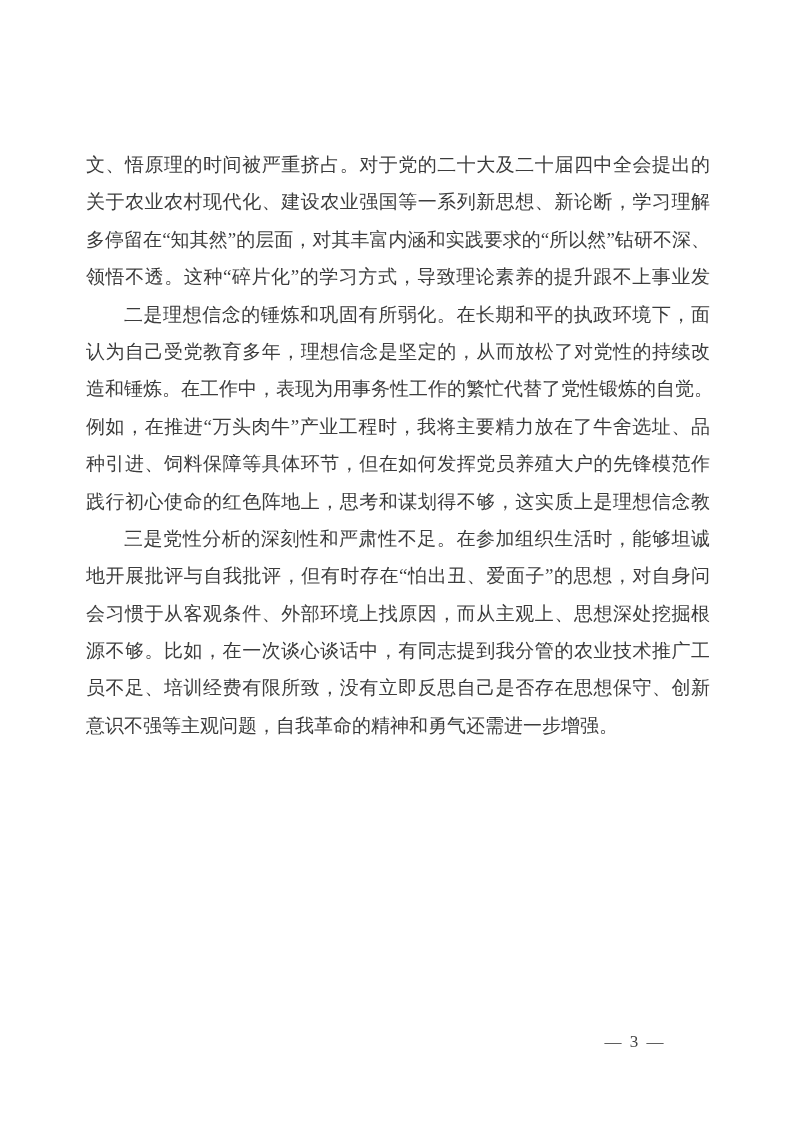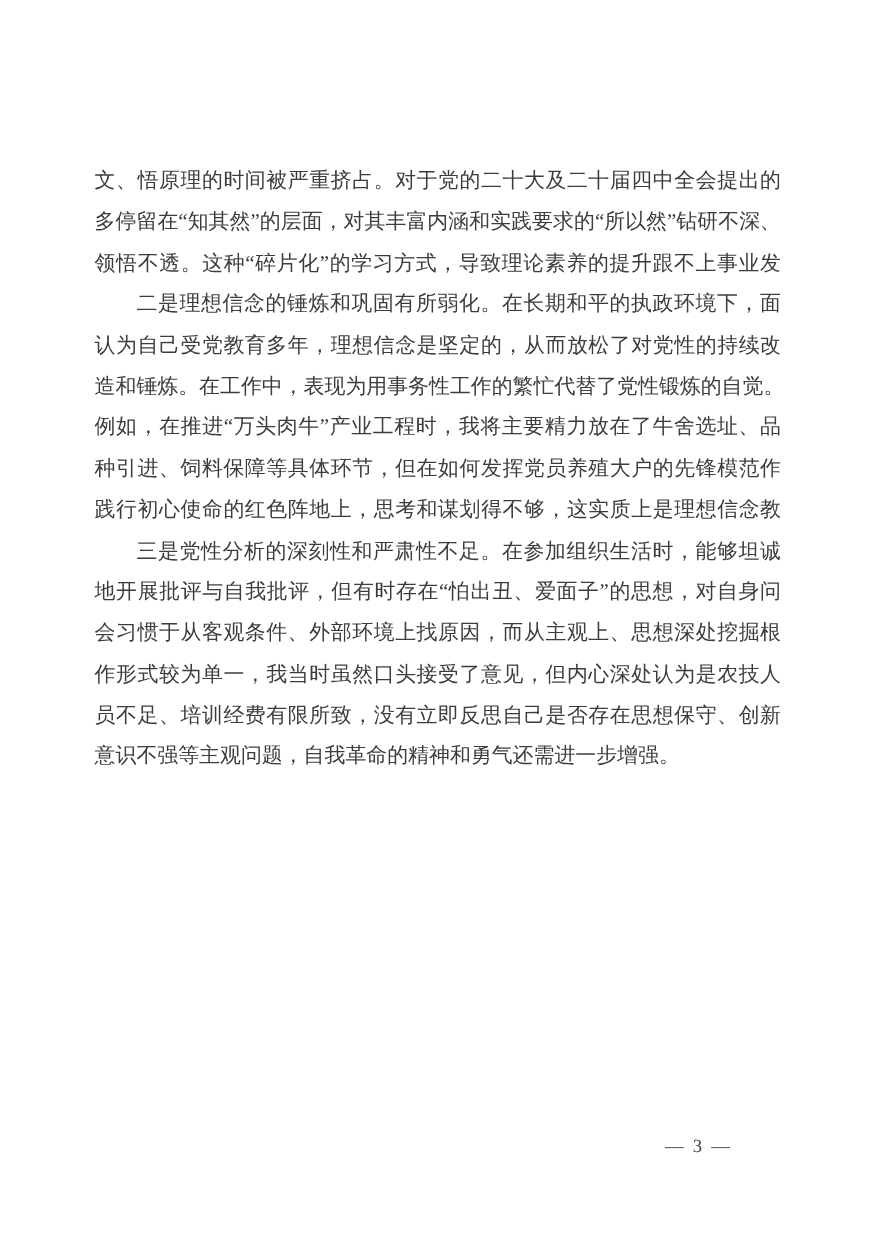--- a/index.html
+++ b/index.html
@@ -58,38 +58,39 @@
   }
 </style>
 </head>
 <body>
 
 <div class="page">
   <div class="text-block">
 
     <div class="paragraph">
       <div class="line">文、悟原理的时间被严重挤占。对于党的二十大及二十届四中全会提出的</div>
+      <div class="line">关于农业农村现代化、建设农业强国等一系列新思想、新论断，学习理解</div>
       <div class="line">多停留在“知其然”的层面，对其丰富内涵和实践要求的“所以然”钻研不深、</div>
       <div class="line">领悟不透。这种“碎片化”的学习方式，导致理论素养的提升跟不上事业发</div>
     </div>
 
     <div class="paragraph">
       <div class="line indent">二是理想信念的锤炼和巩固有所弱化。在长期和平的执政环境下，面</div>
       <div class="line">认为自己受党教育多年，理想信念是坚定的，从而放松了对党性的持续改</div>
       <div class="line">造和锤炼。在工作中，表现为用事务性工作的繁忙代替了党性锻炼的自觉。</div>
       <div class="line">例如，在推进“万头肉牛”产业工程时，我将主要精力放在了牛舍选址、品</div>
       <div class="line">种引进、饲料保障等具体环节，但在如何发挥党员养殖大户的先锋模范作</div>
       <div class="line">践行初心使命的红色阵地上，思考和谋划得不够，这实质上是理想信念教</div>
     </div>
 
     <div class="paragraph">
       <div class="line indent">三是党性分析的深刻性和严肃性不足。在参加组织生活时，能够坦诚</div>
       <div class="line">地开展批评与自我批评，但有时存在“怕出丑、爱面子”的思想，对自身问</div>
       <div class="line">会习惯于从客观条件、外部环境上找原因，而从主观上、思想深处挖掘根</div>
-      <div class="line">作形式较为单一，我当时虽然口头接受了意见，但内心深处认为是农技人</div>
+      <div class="line">源不够。比如，在一次谈心谈话中，有同志提到我分管的农业技术推广工</div>
       <div class="line">员不足、培训经费有限所致，没有立即反思自己是否存在思想保守、创新</div>
       <div class="line last">意识不强等主观问题，自我革命的精神和勇气还需进一步增强。</div>
     </div>
 
   </div>
 
   <div class="page-number">— 3 —</div>
 </div>
 
 </body></html>

